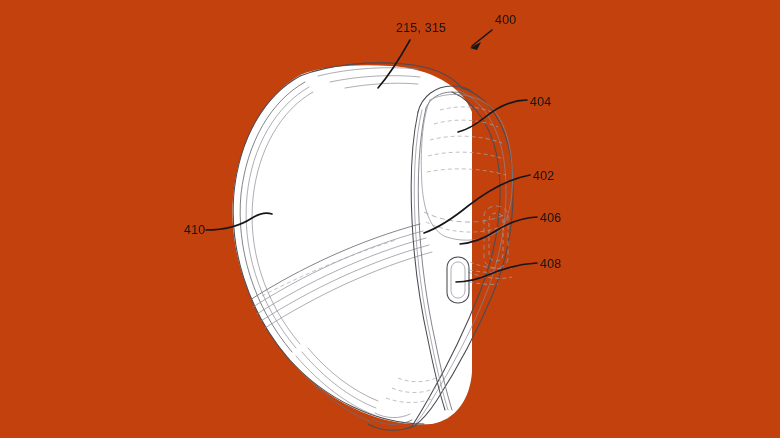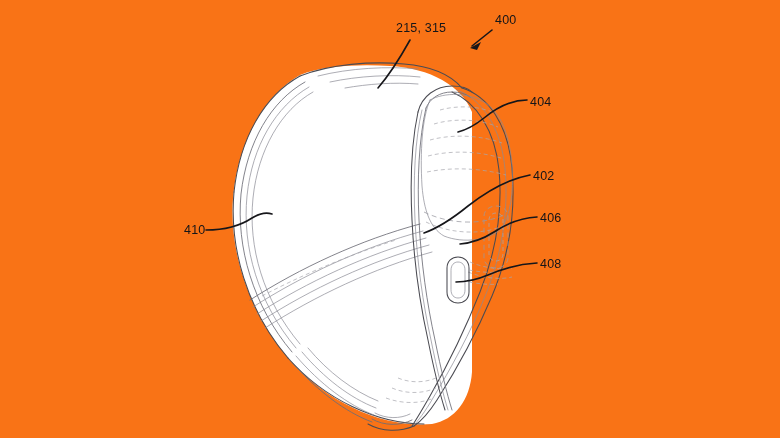--- a/index.html
+++ b/index.html
@@ -13,21 +13,21 @@
     position: relative;
     overflow: hidden;
     font-family: "Liberation Sans", sans-serif;
   }
   #figure-root {
     position: absolute;
     left: 0;
     top: 0;
     width: 780px;
     height: 438px;
-    background: #f97316;
+    background: #c2410c;
   }
   svg#patent-figure {
     display: block;
     width: 780px;
     height: 438px;
   }
   .outline {
     fill: none;
     stroke: #4b4b52;
     stroke-width: 1.05;

